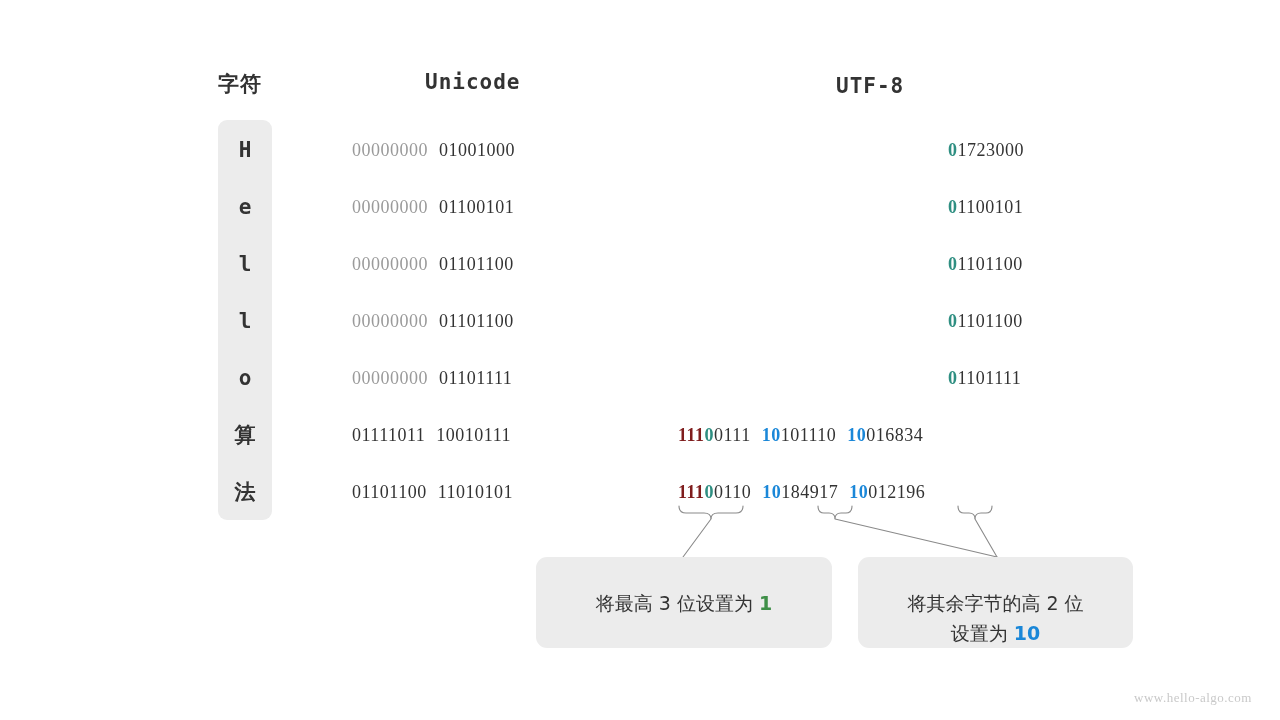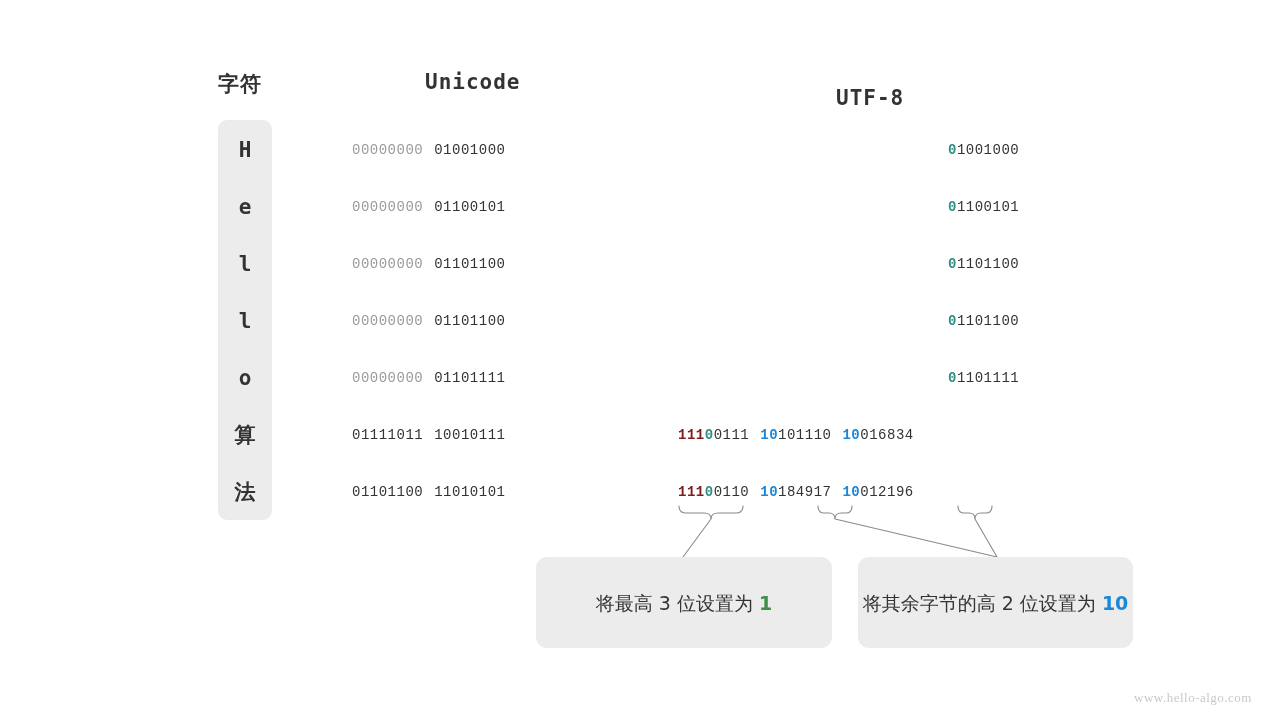--- a/index.html
+++ b/index.html
@@ -20,21 +20,21 @@
   .col-head {
     position: absolute;
     font-family: "DejaVu Sans Mono", "Liberation Mono", monospace;
     font-weight: bold;
     font-size: 21px;
     color: #333333;
     white-space: nowrap;
   }
   #head-char   { left: 218px; top: 70px; letter-spacing: 1px; font-family: Liberation Serif, serif; }
   #head-uni    { left: 425px; top: 70px; letter-spacing: 1px; }
-  #head-utf    { left: 836px; top: 86px; letter-spacing: 1px; }
+  #head-utf    { left: 836px; top: 74px; letter-spacing: 1px; }
 
   
   .char-pill {
     position: absolute;
     left: 218px;
     top: 120px;
     width: 54px;
     height: 400px;
     background: #ececec;
     border-radius: 9px;
@@ -51,22 +51,22 @@
     font-size: 21px;
     color: #333333;
   }
 
   
   .row {
     position: absolute;
     height: 57px;
     line-height: 57px;
     white-space: nowrap;
-    font-family: Liberation Mono, monospace;
-    font-size: 14px;
+    font-family: Liberation Serif, serif;
+    font-size: 18px;
     letter-spacing: 0.5px;
   }
   .uni-row { left: 352px; }
   .utf-row { white-space: nowrap; }
   .utf-row.ascii { left: 948px; }
   .utf-row.multi { left: 678px; }
 
   .b-dim   { color: #9a9a9a; }
   .b-dark  { color: #333333; }
   .b-teal  { color: #2f8f82; font-weight: bold; }
@@ -88,26 +88,26 @@
   .callout {
     position: absolute;
     background: #ececec;
     border-radius: 11px;
     font-family: "DejaVu Sans", "Liberation Sans", sans-serif;
     font-size: 19px;
     color: #333333;
     text-align: center;
     box-sizing: border-box;
     display: flex;
-    flex-direction: row;
+    flex-direction: column;
     justify-content: center;
     align-items: center;
   }
   #callout-left  { left: 536px; top: 557px; width: 296px; height: 91px; }
-  #callout-right { left: 858px; top: 557px; width: 275px; height: 91px; }
+  #callout-right { left: 858px; top: 557px; width: 275px; height: 91px; justify-content: flex-end; }
   .callout .line { line-height: 30px; white-space: nowrap; }
   .hl-green { color: #3f8f48; font-weight: bold; }
   .hl-blue  { color: #1a87d8; font-weight: bold; }
 
   
   #watermark {
     position: absolute;
     right: 28px;
     bottom: 14px;
     font-family: Liberation Serif, serif;
@@ -134,21 +134,21 @@
 <div class="char-cell" style="top:464px">法</div>
 
 <div class="row uni-row" style="top:122px"><span class="b-dim">00000000</span><span class="gap"></span><span class="b-dark">01001000</span></div>
 <div class="row uni-row" style="top:179px"><span class="b-dim">00000000</span><span class="gap"></span><span class="b-dark">01100101</span></div>
 <div class="row uni-row" style="top:236px"><span class="b-dim">00000000</span><span class="gap"></span><span class="b-dark">01101100</span></div>
 <div class="row uni-row" style="top:293px"><span class="b-dim">00000000</span><span class="gap"></span><span class="b-dark">01101100</span></div>
 <div class="row uni-row" style="top:350px"><span class="b-dim">00000000</span><span class="gap"></span><span class="b-dark">01101111</span></div>
 <div class="row uni-row" style="top:407px"><span class="b-dark">01111011</span><span class="gap"></span><span class="b-dark">10010111</span></div>
 <div class="row uni-row" style="top:464px"><span class="b-dark">01101100</span><span class="gap"></span><span class="b-dark">11010101</span></div>
 
-<div class="row utf-row ascii" style="top:122px"><span class="b-teal">0</span><span class="b-dark">1001000</span></div>
+<div class="row utf-row ascii" style="top:122px"><span class="b-teal">0</span><span class="b-dark">1723000</span></div>
 <div class="row utf-row ascii" style="top:179px"><span class="b-teal">0</span><span class="b-dark">1100101</span></div>
 <div class="row utf-row ascii" style="top:236px"><span class="b-teal">0</span><span class="b-dark">1101100</span></div>
 <div class="row utf-row ascii" style="top:293px"><span class="b-teal">0</span><span class="b-dark">1101100</span></div>
 <div class="row utf-row ascii" style="top:350px"><span class="b-teal">0</span><span class="b-dark">1101111</span></div>
 
 <div class="row utf-row multi" style="top:407px"><span class="b-green">111</span><span class="b-teal">0</span><span class="b-dark">0111</span><span class="gap"></span><span class="b-blue">10</span><span class="b-dark">101110</span><span class="gap"></span><span class="b-blue">10</span><span class="b-dark">016834</span></div>
 
 <div class="row utf-row multi" style="top:464px"><span class="b-green">111</span><span class="b-teal">0</span><span class="b-dark">0110</span><span class="gap"></span><span class="b-blue">10</span><span class="b-dark">184917</span><span class="gap"></span><span class="b-blue">10</span><span class="b-dark">012196</span></div>
 
 <svg id="connectors" viewBox="0 0 1280 720">

